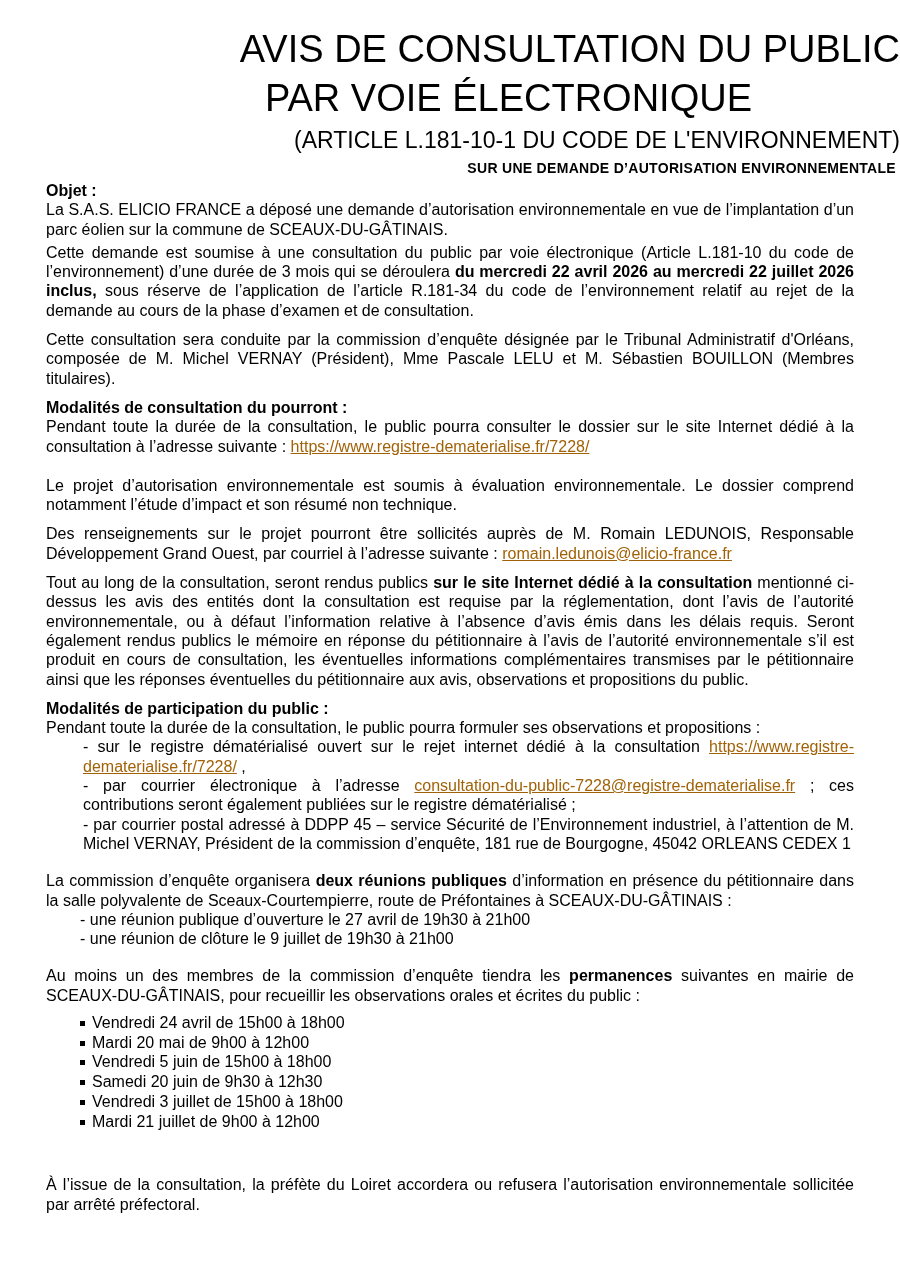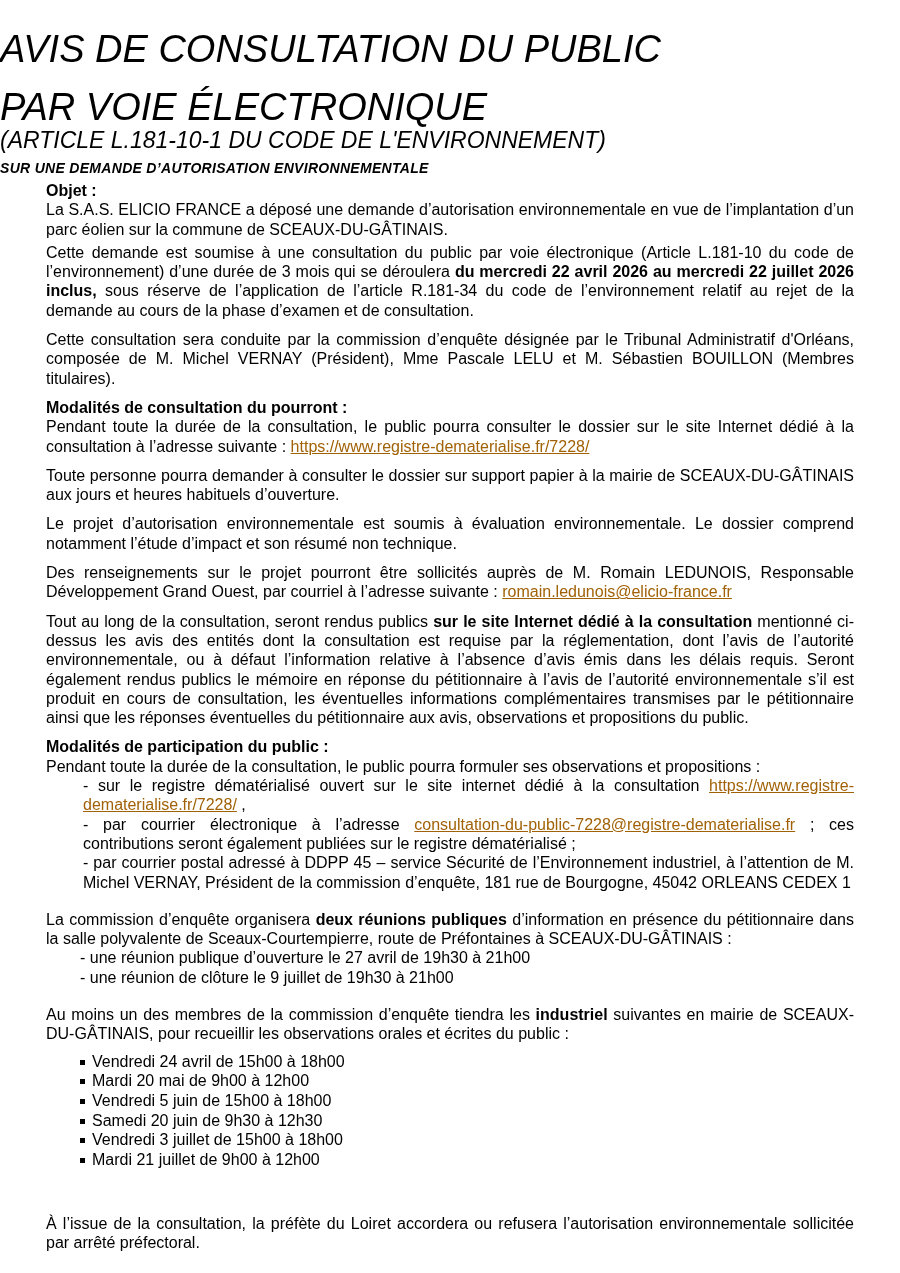--- a/index.html
+++ b/index.html
@@ -1,20 +1,20 @@
 <!DOCTYPE html>
 <html><head>
 <meta charset="utf-8">
 <style>
   html, body { margin: 0; padding: 0; background: #ffffff; }
   body { width: 900px; height: 1273px; position: relative; overflow: hidden; color: #000; }
   .page { position: absolute; left: 46px; top: 0; width: 808px; font-family: "Liberation Sans", sans-serif; }
-  .title { text-align: left; font-family: "Liberation Sans", sans-serif; font-weight: normal; color: #000; font-style: italic; }
+  .title { text-align: right; font-family: "Liberation Sans", sans-serif; font-weight: normal; color: #000; }
   .t1 { position: absolute; left: -46px; width: 900px; top: 28px; font-size: 38px; line-height: 42px; }
-  .t2 { position: absolute; left: -46px; width: 752px; top: 86px; font-size: 38px; line-height: 42px; }
+  .t2 { position: absolute; left: -46px; width: 752px; top: 77px; font-size: 38px; line-height: 42px; }
   .t3 { position: absolute; left: -46px; width: 900px; top: 124px; font-size: 23px; line-height: 32px; }
   .t4 { position: absolute; left: -46px; width: 896px; top: 159px; font-size: 14px; line-height: 18px; font-weight: bold; letter-spacing: 0.3px; }
   .body { position: absolute; top: 181px; left: 0; width: 808px; font-size: 16px; line-height: 19.3px; }
   p { margin: 0; text-align: justify; }
   .gap { height: 10px; }
   .gap2 { height: 18px; }
   .gap3 { height: 36px; }
   b { font-weight: bold; }
   a { color: #a16207; text-decoration: underline; }
   .indent { padding-left: 37px; }
@@ -39,48 +39,47 @@
       <p><span>Cette demande est soumise à une consultation du public par voie électronique (Article L.181-10 du code de l’environnement) d’une durée de 3 mois qui se déroulera </span><b>du mercredi 22 avril 2026 au mercredi 22 juillet 2026 inclus,</b><span> sous réserve de l’application de l’article R.181-34 du code de l’environnement relatif au rejet de la demande au cours de la phase d’examen et de consultation.</span></p>
       <div class="gap"></div>
       <p>Cette consultation sera conduite par la commission d’enquête désignée par le Tribunal Administratif d'Orléans, composée de M. Michel VERNAY (Président), Mme Pascale LELU et M. Sébastien BOUILLON (Membres titulaires).</p>
     </section>
 
     <div class="gap"></div>
     <section>
       <p><b>Modalités de consultation du pourront :</b></p>
       <p><span>Pendant toute la durée de la consultation, le public pourra consulter le dossier sur le site Internet dédié à la consultation à l’adresse suivante : </span><a>https://www.registre-dematerialise.fr/7228/</a></p>
       <div class="gap"></div>
-      <p>Toute personne pourra demander à consulter le dossier sur support papier à la mairie de SCEAUX-DU-GÂTINAIS aux jours et heures habituels d’ouverture.</p>
       <div class="gap"></div>
       <p>Le projet d’autorisation environnementale est soumis à évaluation environnementale. Le dossier comprend notamment l’étude d’impact et son résumé non technique.</p>
       <div class="gap"></div>
       <p><span>Des renseignements sur le projet pourront être sollicités auprès de M. Romain LEDUNOIS, Responsable Développement Grand Ouest, par courriel à l’adresse suivante : </span><a>romain.ledunois@elicio-france.fr</a></p>
       <div class="gap"></div>
       <p><span>Tout au long de la consultation, seront rendus publics </span><b>sur le site Internet dédié à la consultation</b><span> mentionné ci-dessus les avis des entités dont la consultation est requise par la réglementation, dont l’avis de l’autorité environnementale, ou à défaut l’information relative à l’absence d’avis émis dans les délais requis. Seront également rendus publics le mémoire en réponse du pétitionnaire à l’avis de l’autorité environnementale s’il est produit en cours de consultation, les éventuelles informations complémentaires transmises par le pétitionnaire ainsi que les réponses éventuelles du pétitionnaire aux avis, observations et propositions du public.</span></p>
     </section>
 
     <div class="gap"></div>
     <section>
       <p><b>Modalités de participation du public :</b></p>
       <p>Pendant toute la durée de la consultation, le public pourra formuler ses observations et propositions :</p>
-      <p class="indent"><span>- sur le registre dématérialisé ouvert sur le site internet dédié à la consultation </span><a>https://www.registre-dematerialise.fr/7228/</a><span> ,</span></p>
+      <p class="indent"><span>- sur le registre dématérialisé ouvert sur le rejet internet dédié à la consultation </span><a>https://www.registre-dematerialise.fr/7228/</a><span> ,</span></p>
       <p class="indent"><span>- par courrier électronique à l’adresse </span><a>consultation-du-public-7228@registre-dematerialise.fr</a><span> ; ces contributions seront également publiées sur le registre dématérialisé ;</span></p>
       <p class="indent">- par courrier postal adressé à DDPP 45 – service Sécurité de l’Environnement industriel, à l’attention de M. Michel VERNAY, Président de la commission d’enquête, 181 rue de Bourgogne, 45042 ORLEANS CEDEX 1</p>
     </section>
 
     <div class="gap2"></div>
     <section>
       <p><span>La commission d’enquête organisera </span><b>deux réunions publiques</b><span> d’information en présence du pétitionnaire dans la salle polyvalente de Sceaux-Courtempierre, route de Préfontaines à SCEAUX-DU-GÂTINAIS :</span></p>
       <p class="indent" style="padding-left:34px">- une réunion publique d’ouverture le 27 avril de 19h30 à 21h00</p>
       <p class="indent" style="padding-left:34px">- une réunion de clôture le 9 juillet de 19h30 à 21h00</p>
     </section>
 
     <div class="gap2"></div>
     <section>
-      <p><span>Au moins un des membres de la commission d’enquête tiendra les </span><b>industriel</b><span> suivantes en mairie de SCEAUX-DU-GÂTINAIS, pour recueillir les observations orales et écrites du public :</span></p>
+      <p><span>Au moins un des membres de la commission d’enquête tiendra les </span><b>permanences</b><span> suivantes en mairie de SCEAUX-DU-GÂTINAIS, pour recueillir les observations orales et écrites du public :</span></p>
       <ul class="ul">
         <li>Vendredi 24 avril de 15h00 à 18h00</li>
         <li>Mardi 20 mai de 9h00 à 12h00</li>
         <li>Vendredi 5 juin de 15h00 à 18h00</li>
         <li>Samedi 20 juin de 9h30 à 12h30</li>
         <li>Vendredi 3 juillet de 15h00 à 18h00</li>
         <li>Mardi 21 juillet de 9h00 à 12h00</li>
       </ul>
     </section>
 

